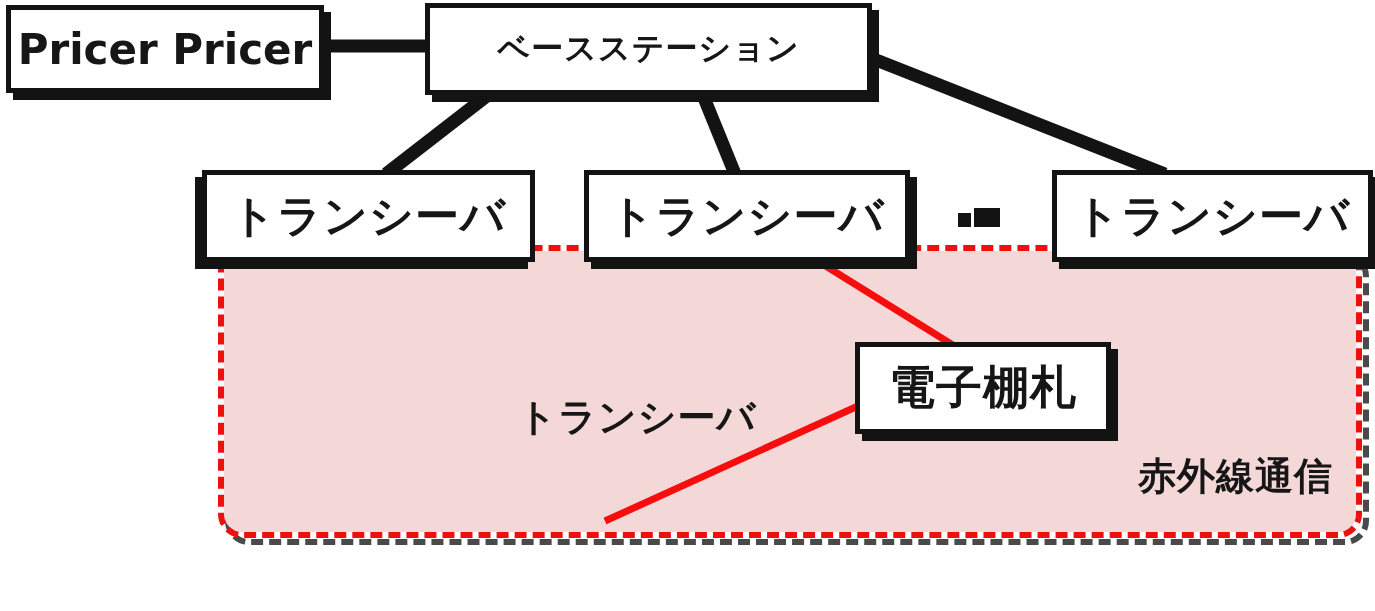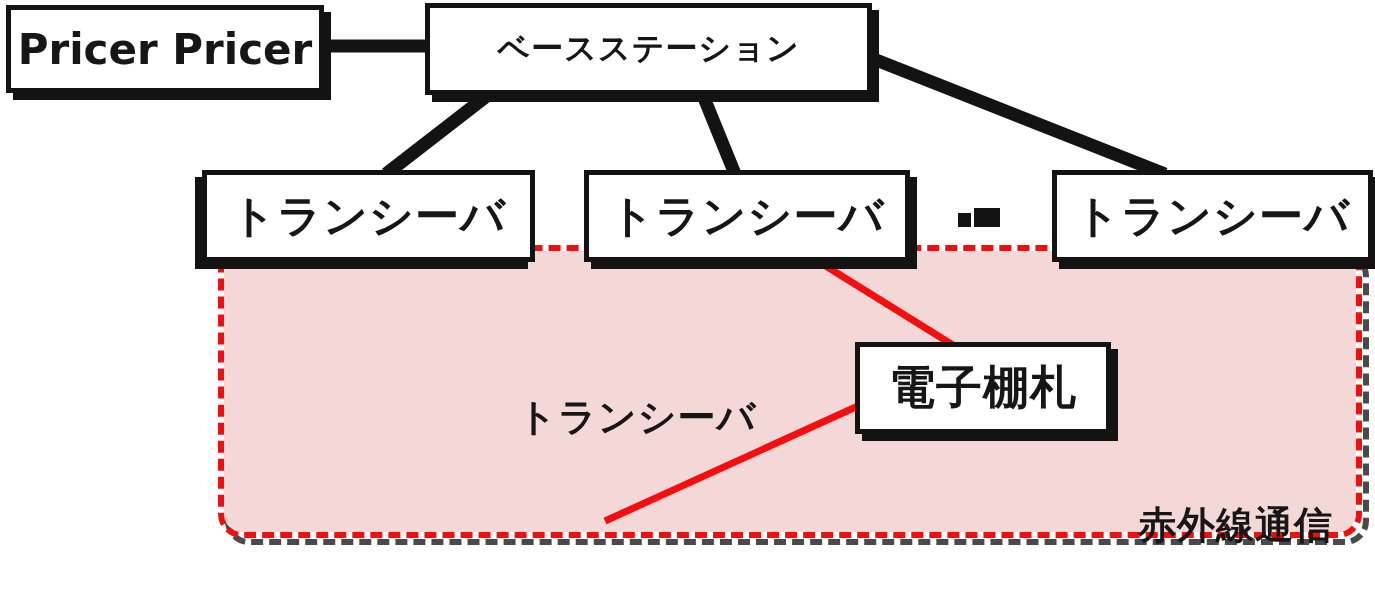--- a/index.html
+++ b/index.html
@@ -82,21 +82,21 @@
   .note {
     position: absolute;
     font-weight: bold;
     font-size: 38px;
     white-space: nowrap;
     color: var(--text);
     letter-spacing: 1px;
   }
   .note-rewrite  { left: 930px;  top: 274px; }
   .note-admin    { left: 518px;  top: 392px; }
-  .note-infrared { left: 1138px; top: 500px; }
+  .note-infrared { left: 1138px; top: 451px; }
 
   
   .ellipsis {
     position: absolute;
     left: 958px; top: 207px;
     display: flex;
     align-items: flex-end;
     gap: 3px;
     height: 20px;
   }

